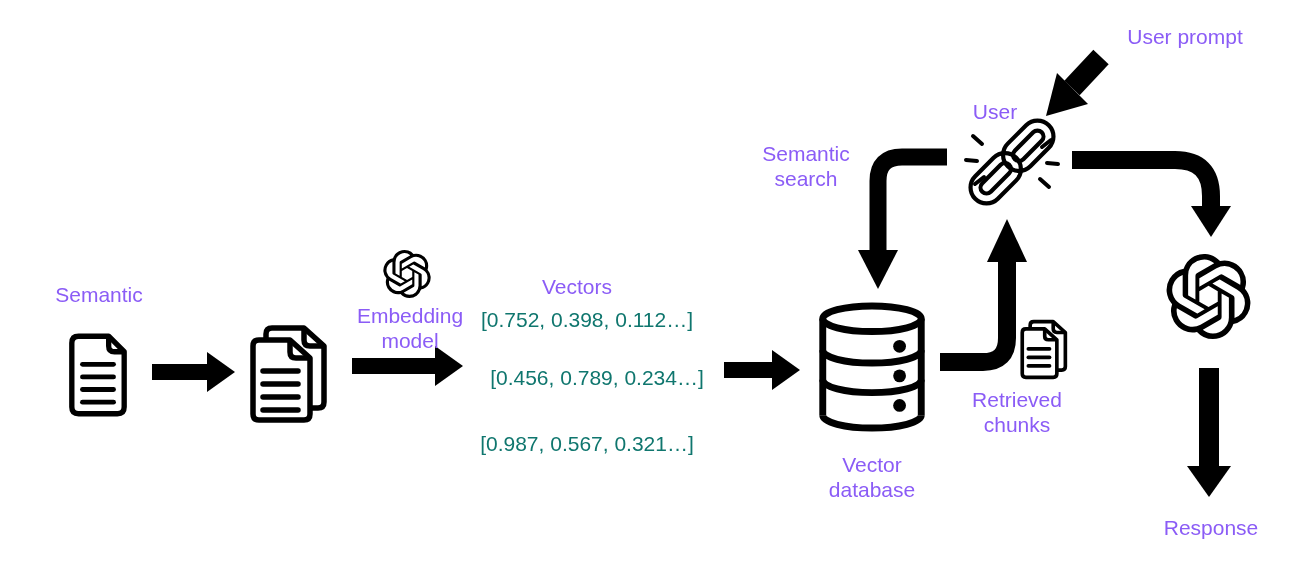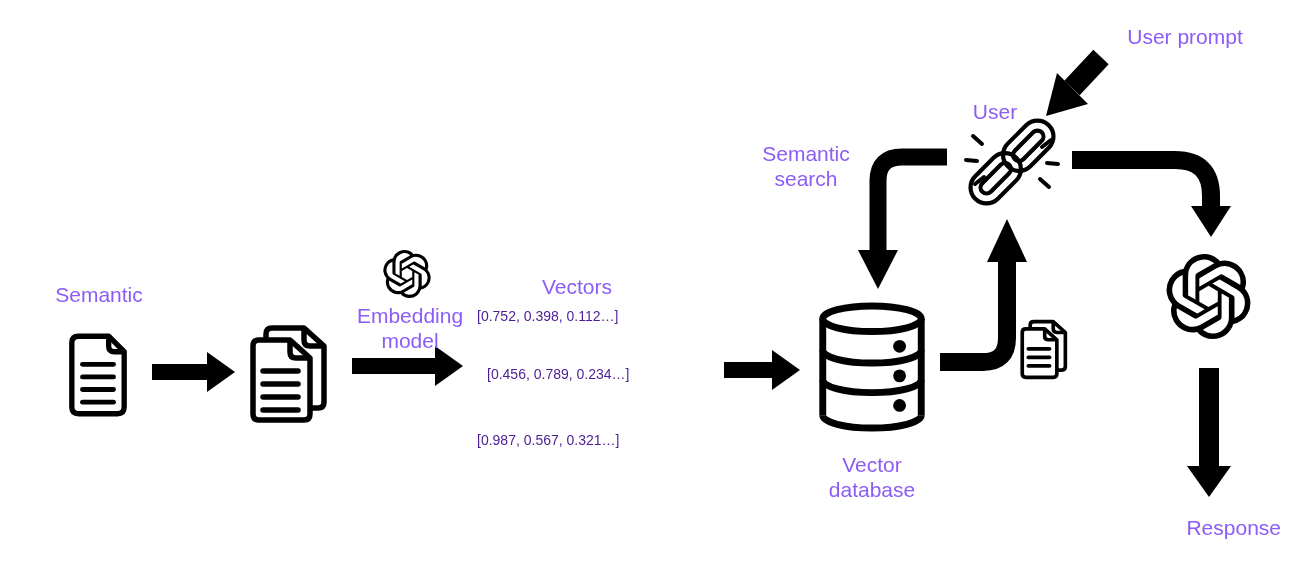--- a/index.html
+++ b/index.html
@@ -4,21 +4,21 @@
 <style>
   html,body{margin:0;padding:0;background:#ffffff;}
   #canvas{
     position:relative;width:1311px;height:563px;background:#ffffff;
     font-family:"Liberation Sans",sans-serif;color:#000;overflow:hidden;
   }
   .label{
     position:absolute;font-size:21px;line-height:1.19;text-align:center;
     color:#8b5cf6;white-space:normal;
   }
-  .mono-row{position:absolute;font-size:14px;text-align:left;color:#4c1d95;}
+  .mono-row{position:absolute;font-size:21px;text-align:center;color:#0f766e;}
   .icon{position:absolute;}
   .icon svg{display:block;overflow:visible;}
   #arrows{position:absolute;left:0;top:0;pointer-events:none;}
 </style>
 </head>
 <body>
 
 <div id="canvas">
 
   <svg id="arrows" width="1311" height="563" viewBox="0 0 1311 563">
@@ -66,22 +66,23 @@
 
   <div class="label" style="left:27px;top:283px;width:144px;">Semantic</div>
   <div class="label" style="left:517px;top:275px;width:120px;">Vectors</div>
   <div class="label" style="left:353px;top:304px;width:114px;">Embedding model</div>
   <div class="mono-row" style="left:477px;top:308px;width:220px;">[0.752, 0.398, 0.112…]</div>
   <div class="mono-row" style="left:477px;top:366px;width:220px;margin-left:10px;">[0.456, 0.789, 0.234…]</div>
   <div class="mono-row" style="left:477px;top:425px;width:220px;margin-top:7px;">[0.987, 0.567, 0.321…]</div>
   <div class="label" style="left:751px;top:142px;width:110px;">Semantic search</div>
   <div class="label" style="left:817px;top:453px;width:110px;">Vector database</div>
   <div class="label" style="left:945px;top:100px;width:100px;">User</div>
+  <div class="label" style="left:962px;top:388px;width:110px;">Retrieved chunks</div>
   <div class="label" style="left:1105px;top:25px;width:160px;">User prompt</div>
-  <div class="label" style="left:1141px;top:516px;width:140px;text-align:right;">Response</div>
+  <div class="label" style="left:1141px;top:516px;width:140px;">Response</div>
 
   <div class="icon" style="left:66px;top:332px;">
     <svg width="64" height="86" viewBox="0 0 66 88">
       <path d="M44,4 H13 Q6,4 6,11 V77 Q6,84 13,84 H53 Q60,84 60,77 V20 L44,4 Z" fill="#fff" stroke="#000" stroke-width="5.5" stroke-linejoin="round"></path>
       <path d="M44,4 V14 Q44,20 50,20 H60" fill="none" stroke="#000" stroke-width="5.5" stroke-linejoin="round"></path>
       <g stroke="#000" stroke-width="5" stroke-linecap="round">
         <line x1="17" y1="33" x2="49" y2="33"></line>
         <line x1="17" y1="46" x2="49" y2="46"></line>
         <line x1="17" y1="59" x2="49" y2="59"></line>
         <line x1="17" y1="72" x2="49" y2="72"></line>

